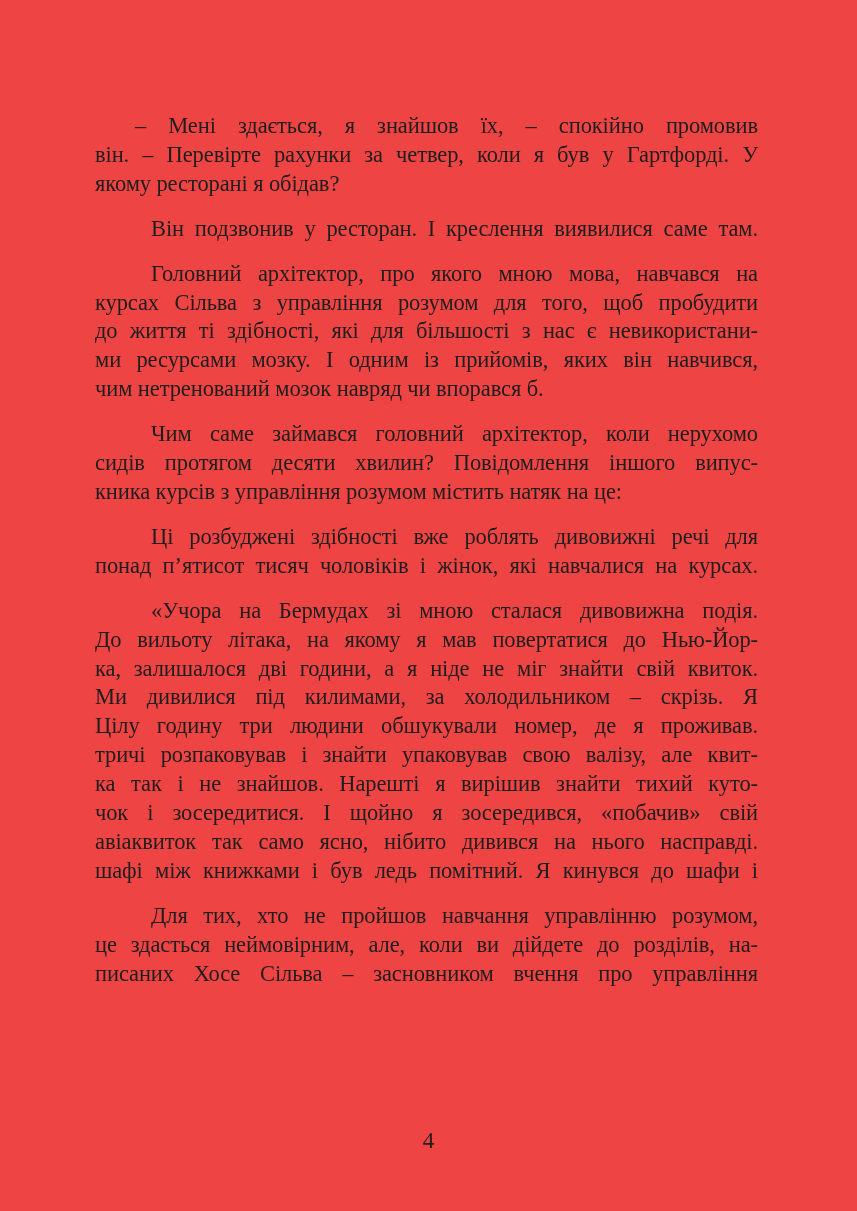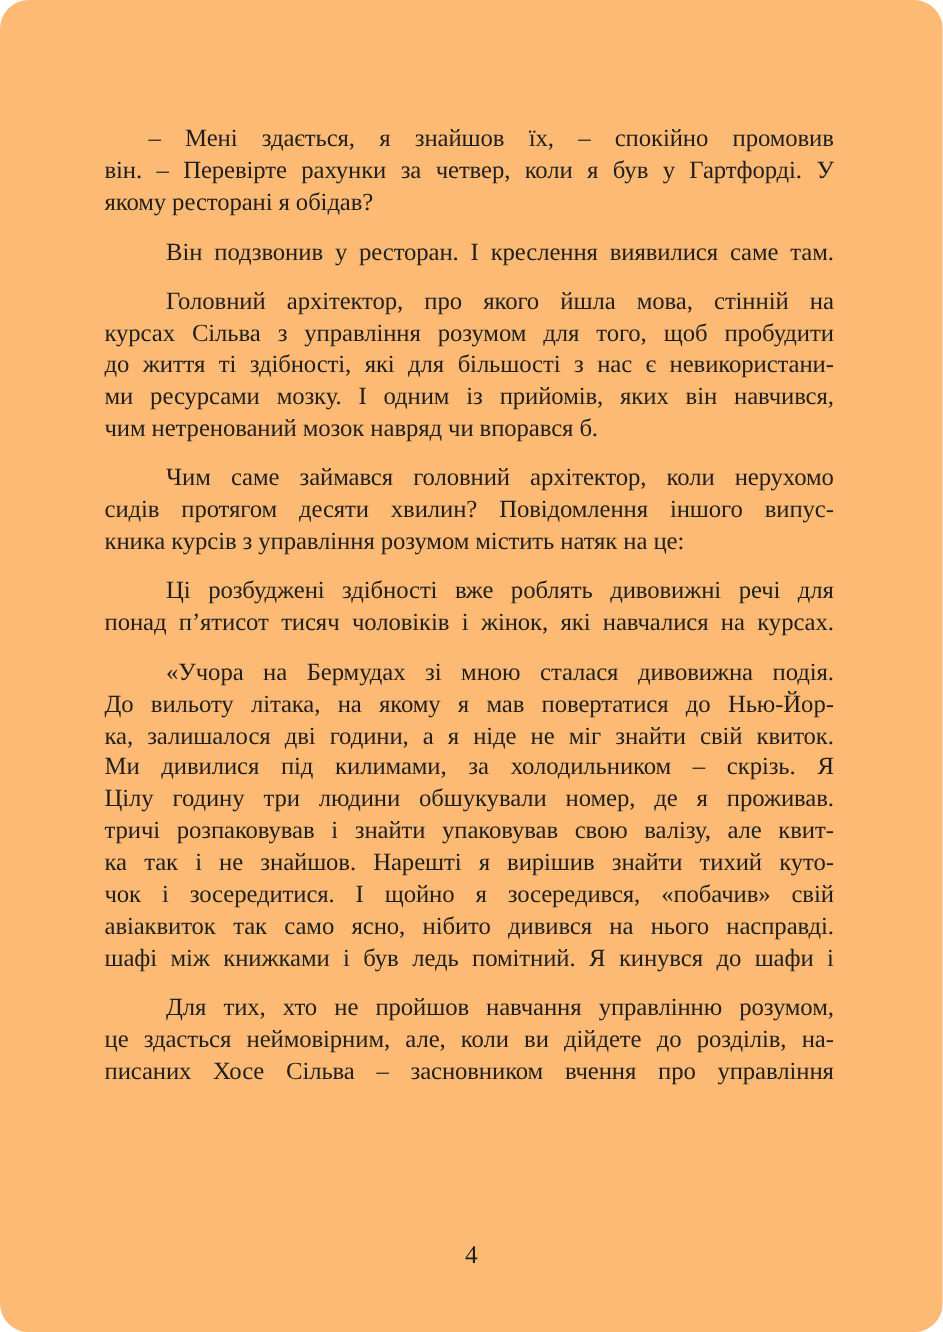--- a/index.html
+++ b/index.html
@@ -1,24 +1,23 @@
 <!DOCTYPE html>
 <html><head>
 <meta charset="utf-8">
 <style>
   html, body { margin: 0; padding: 0; background: #ffffff; }
   .page {
     position: relative;
     width: 857px;
     height: 1211px;
-    background: #fdba74;
+    background: #ef4444;
     font-family: "Liberation Serif", serif;
     color: #1e1e1e;
     overflow: hidden;
-    border-radius: 26px;
   }
   .textblock {
     position: absolute;
     left: 95px;
     top: 112px;
     width: 663px;
     font-size: 22.5px;
     line-height: 28.9px;
     letter-spacing: -0.1px;
   }
@@ -52,21 +51,21 @@
       <div class="line first">– Мені здається, я знайшов їх, – спокійно промовив</div>
       <div class="line">він. – Перевірте рахунки за четвер, коли я був у Гартфорді. У</div>
       <div class="line endl">якому ресторані я обідав?</div>
     </div>
 
     <div class="para">
       <div class="line first">Він подзвонив у ресторан. І креслення виявилися саме там.</div>
     </div>
 
     <div class="para">
-      <div class="line first">Головний архітектор, про якого йшла мова, стінній на</div>
+      <div class="line first">Головний архітектор, про якого мною мова, навчався на</div>
       <div class="line">курсах Сільва з управління розумом для того, щоб пробудити</div>
       <div class="line">до життя ті здібності, які для більшості з нас є невикористани-</div>
       <div class="line">ми ресурсами мозку. І одним із прийомів, яких він навчився,</div>
       <div class="line endl">чим нетренований мозок навряд чи впорався б.</div>
     </div>
 
     <div class="para">
       <div class="line first">Чим саме займався головний архітектор, коли нерухомо</div>
       <div class="line">сидів протягом десяти хвилин? Повідомлення іншого випус-</div>
       <div class="line endl">кника курсів з управління розумом містить натяк на це:</div>

